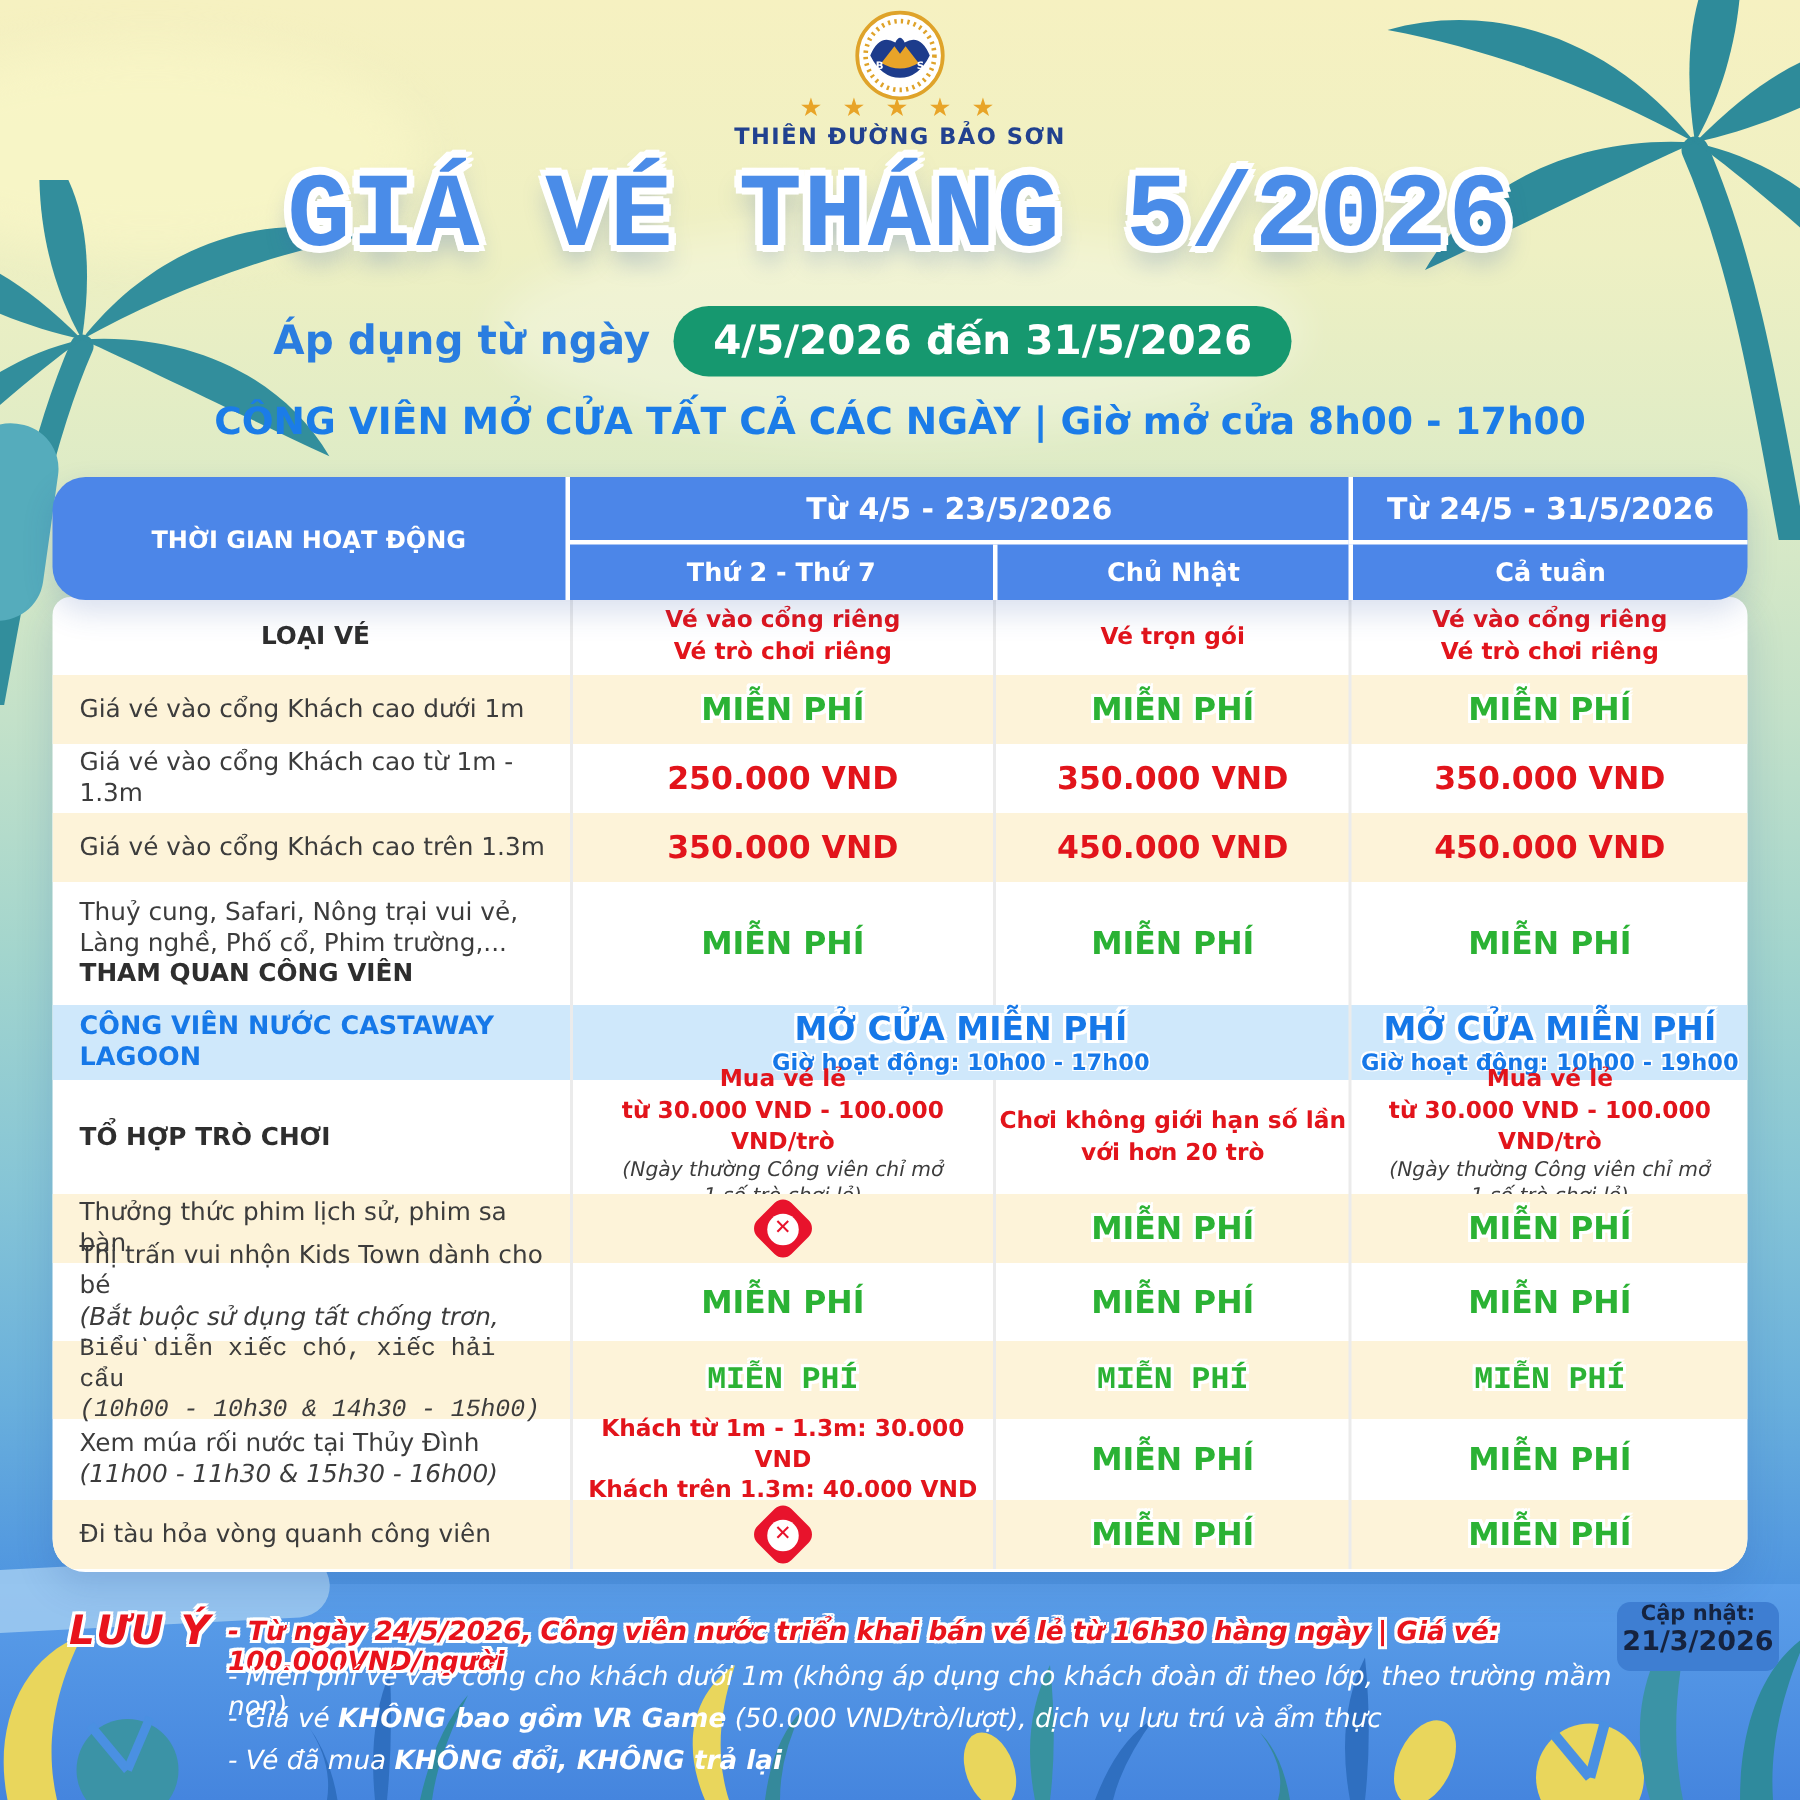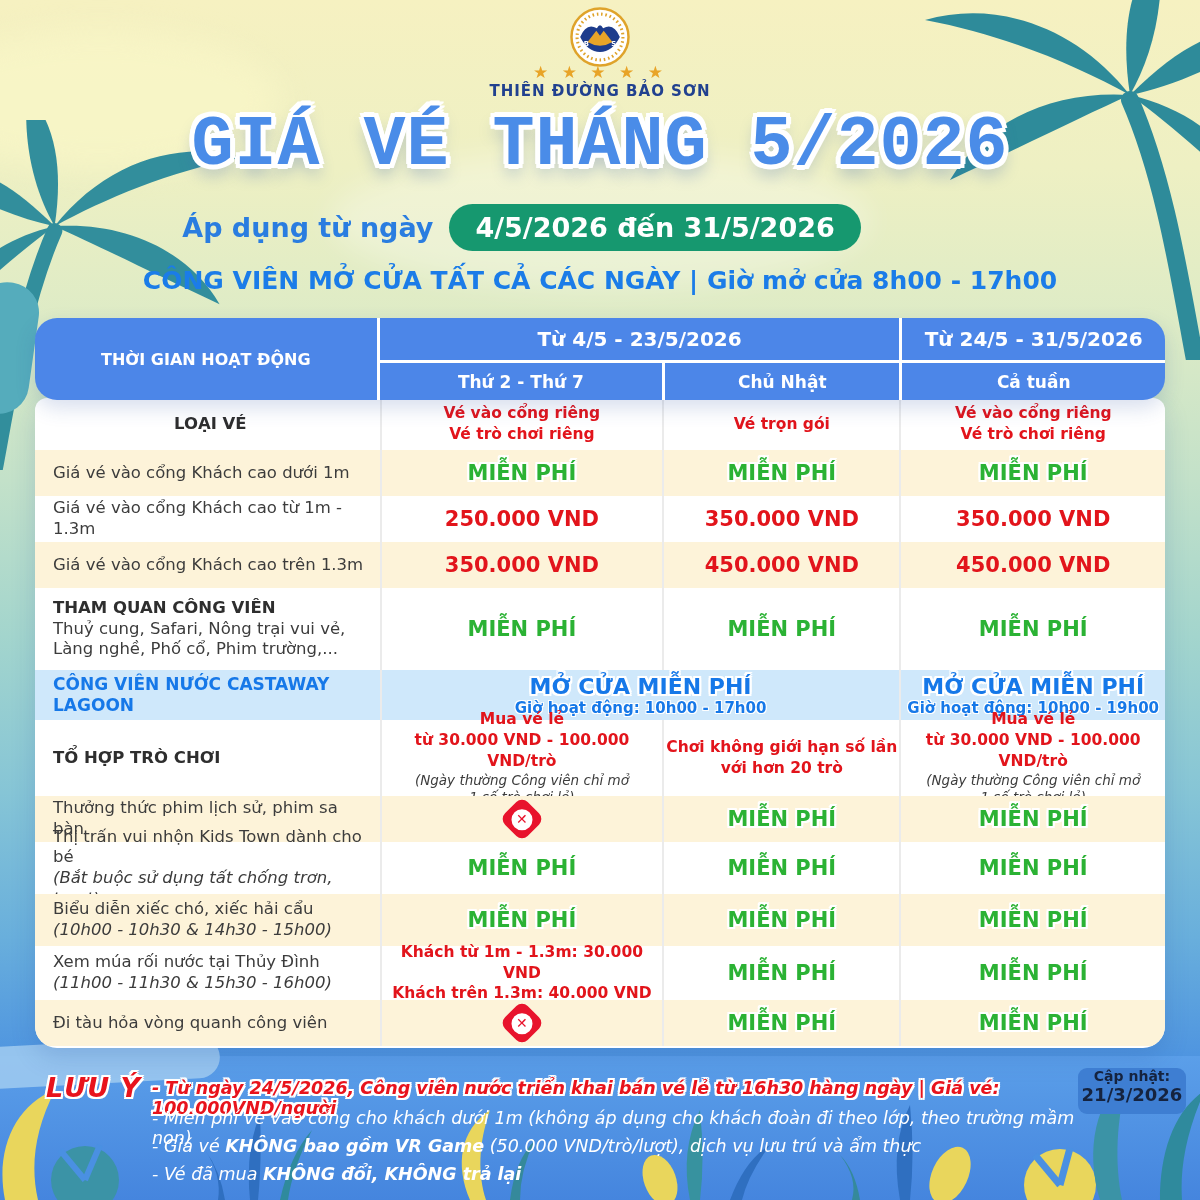--- a/index.html
+++ b/index.html
@@ -210,22 +210,22 @@
       <div class="cc c2">
           <div class="price">450.000 VND</div>
         </div>
       <div class="cc c3">
           <div class="price">450.000 VND</div>
         </div>
     </div>
 
     <div class="trow" style="height:82px;">
       <div class="c0">
+        <div class="lbl">Thuỷ cung, Safari, Nông trại vui vẻ, Làng nghề, Phố cổ, Phim trường,...</div>
         <div class="lbl b">THAM QUAN CÔNG VIÊN</div>
-        <div class="lbl">Thuỷ cung, Safari, Nông trại vui vẻ, Làng nghề, Phố cổ, Phim trường,...</div>
       </div>
       <div class="cc c1">
           <div class="free ow2">MIỄN PHÍ</div>
         </div>
       <div class="cc c2">
           <div class="free ow2">MIỄN PHÍ</div>
         </div>
       <div class="cc c3">
           <div class="free ow2">MIỄN PHÍ</div>
         </div>
@@ -293,21 +293,21 @@
           <div class="free ow2">MIỄN PHÍ</div>
         </div>
       <div class="cc c2">
           <div class="free ow2">MIỄN PHÍ</div>
         </div>
       <div class="cc c3">
           <div class="free ow2">MIỄN PHÍ</div>
         </div>
     </div>
 
-    <div class="trow cream" style="height:52px;">
+    <div class="trow cream" style="height:52px;font-family:Liberation Mono, monospace;">
       <div class="c0">
         <div class="lbl">Biểu diễn xiếc chó, xiếc hải cẩu</div>
         <div class="lbl i">(10h00 - 10h30 &amp; 14h30 - 15h00)</div>
       </div>
       <div class="cc c1">
           <div class="free ow2">MIỄN PHÍ</div>
         </div>
       <div class="cc c2">
           <div class="free ow2">MIỄN PHÍ</div>
         </div>

